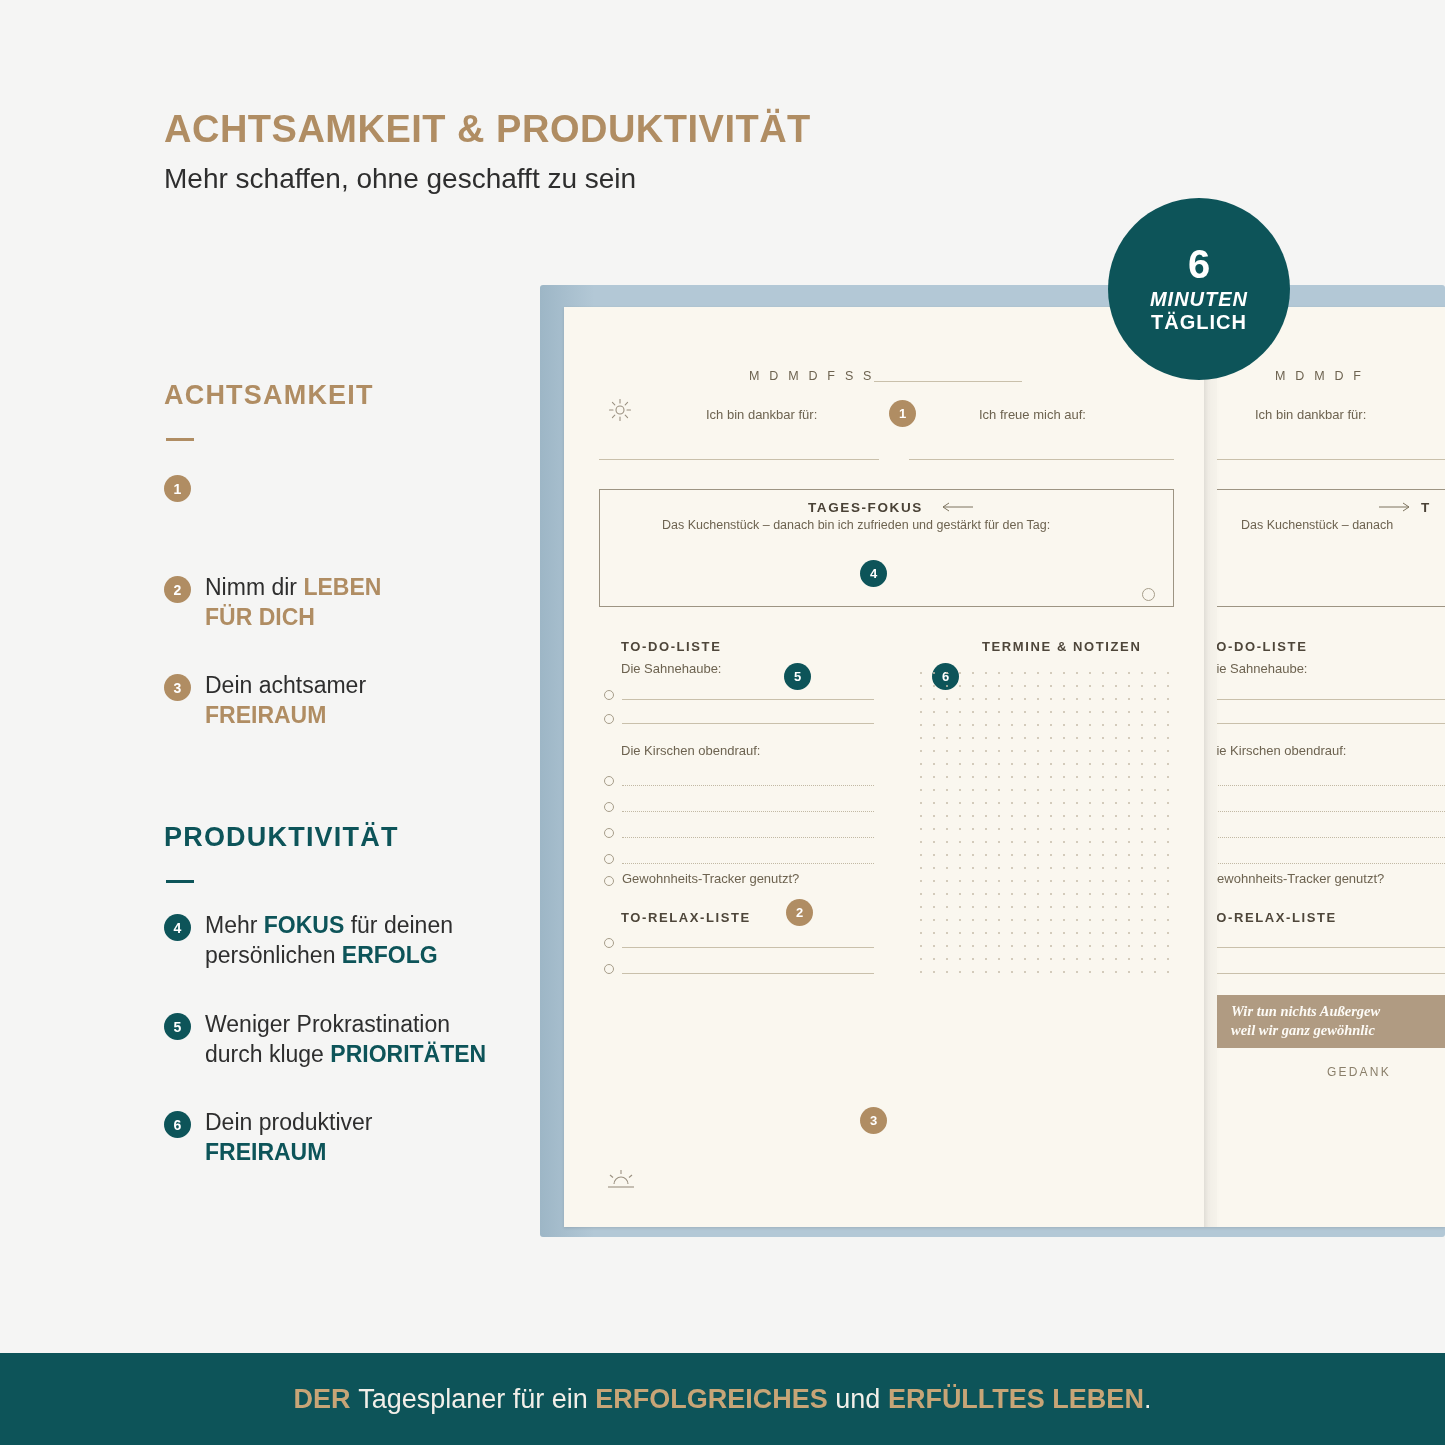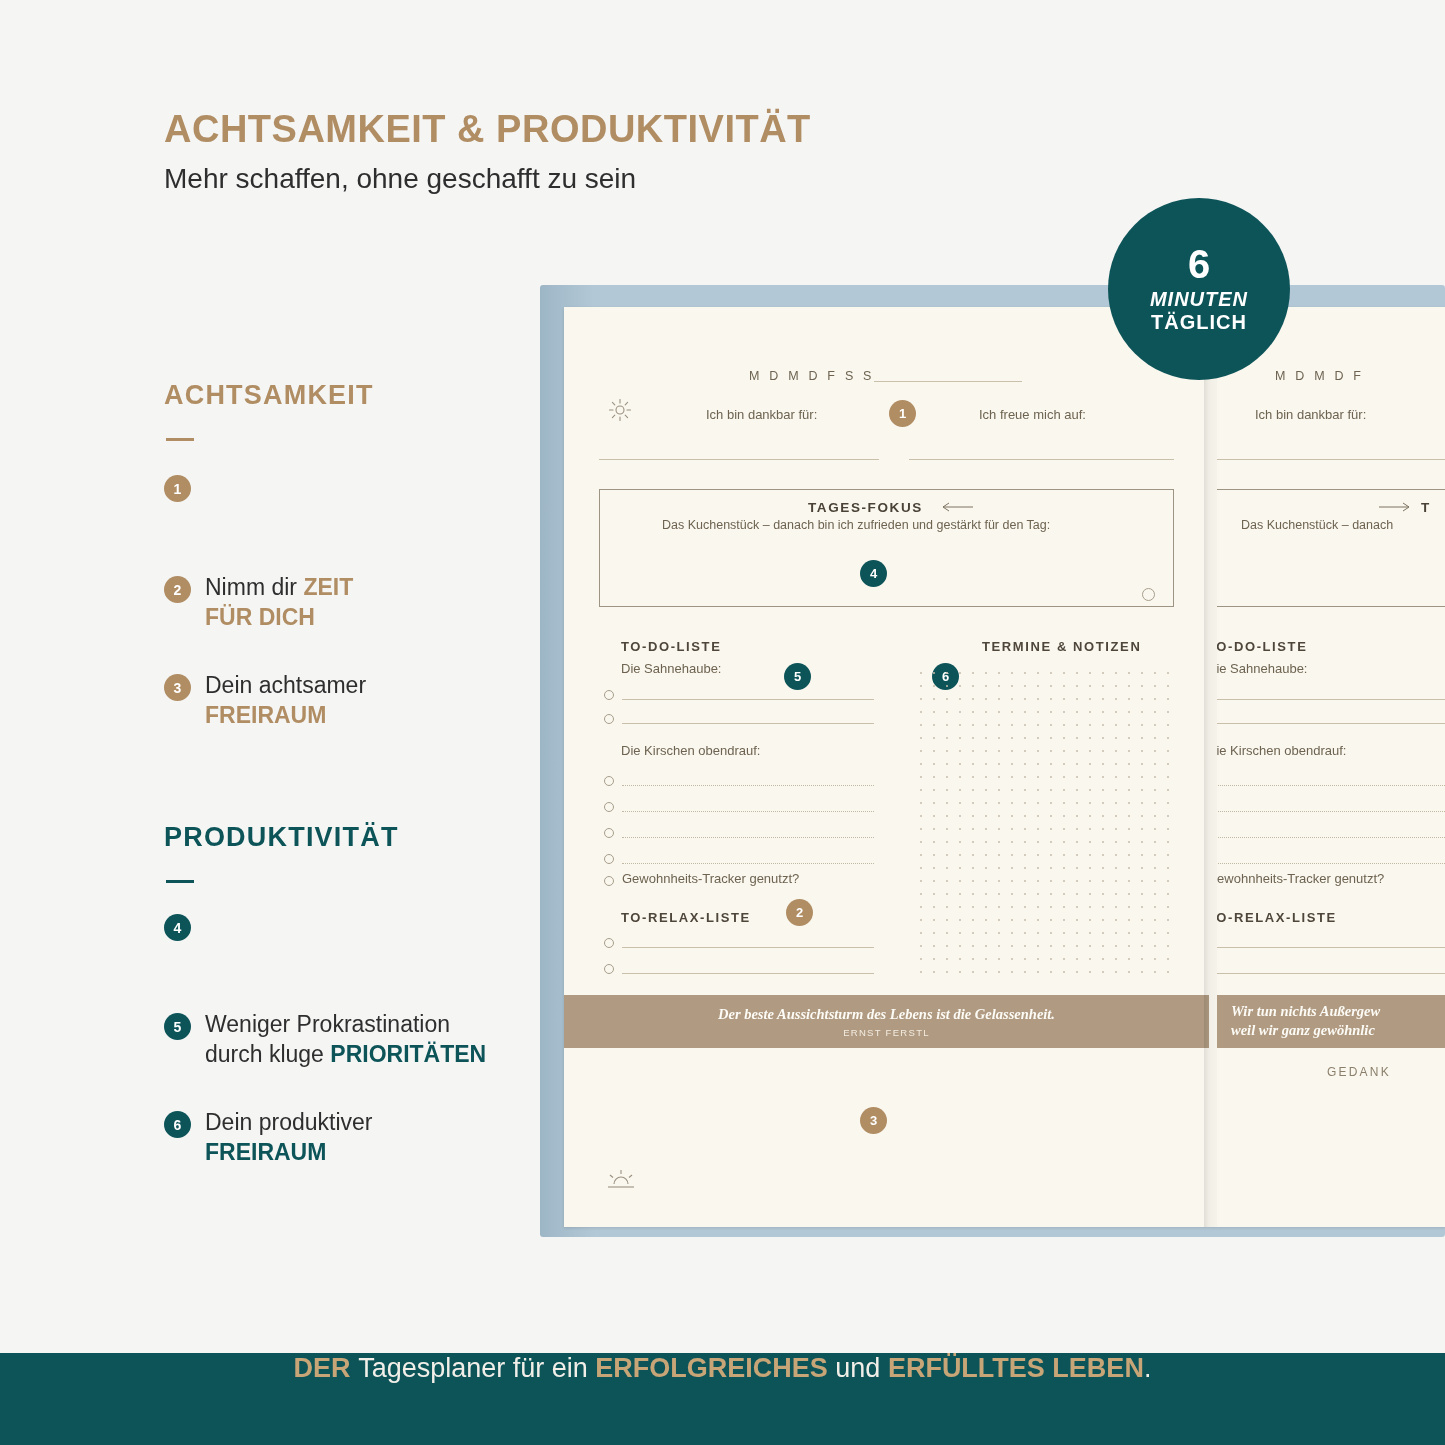--- a/index.html
+++ b/index.html
@@ -123,21 +123,21 @@
     display:flex; flex-direction:column; align-items:center; justify-content:center;
     z-index:20;
   }
   .stamp .n { font-size:40px; font-weight:bold; line-height:1; }
   .stamp .t1 { font-size:20px; font-weight:bold; font-style:italic; letter-spacing:1px; margin-top:4px;}
   .stamp .t2 { font-size:20px; font-weight:bold; letter-spacing:1px; }
 
   
   .footer {
     position:absolute; left:0; bottom:0; width:1445px; height:92px;
-    background:#0d5459; display:flex; justify-content:center;
+    background:#0d5459; display:flex; align-items:center; justify-content:center;
   }
   .footer-text { font-size:27px; color:#f2efe9; }
   .f-tan { color:#c7a577; font-weight:bold; }
 </style>
 </head>
 <body>
 
 <div class="headline">ACHTSAMKEIT &amp; PRODUKTIVITÄT</div>
 <div class="subheadline">Mehr schaffen, ohne geschafft zu sein</div>
 
@@ -151,30 +151,31 @@
 <div class="rule mind"></div>
 <div class="col-title prod">PRODUKTIVITÄT</div>
 <div class="rule prod"></div>
 
 <div id="list-mind">
     <div class="item" style="left: 164px; top: 472px;">
       <div class="badge tan">1</div>
     </div>
     <div class="item" style="left: 164px; top: 573px;">
       <div class="badge tan">2</div>
-      <div class="item-text"><span>Nimm dir </span><span class="em-tan">ZEIT</span><br><span class="em-tan">FÜR DICH</span></div>
+      <div class="item-text"><span>Nimm dir </span><span class="em-tan">LEBEN</span><br><span class="em-tan">FÜR DICH</span></div>
     </div>
     <div class="item" style="left: 164px; top: 671px;">
       <div class="badge tan">3</div>
       <div class="item-text"><span>Dein achtsamer</span><br><span class="em-tan">FREIRAUM</span></div>
     </div>
   </div>
 <div id="list-prod">
     <div class="item" style="left: 164px; top: 911px;">
       <div class="badge teal">4</div>
+      <div class="item-text"><span>Mehr </span><span class="em-teal">FOKUS</span><span> für deinen</span><br><span>persönlichen </span><span class="em-teal">ERFOLG</span></div>
     </div>
     <div class="item" style="left: 164px; top: 1010px;">
       <div class="badge teal">5</div>
       <div class="item-text"><span>Weniger Prokrastination</span><br><span>durch kluge </span><span class="em-teal">PRIORITÄTEN</span></div>
     </div>
     <div class="item" style="left: 164px; top: 1108px;">
       <div class="badge teal">6</div>
       <div class="item-text"><span>Dein produktiver</span><br><span class="em-teal">FREIRAUM</span></div>
     </div>
   </div>
@@ -727,24 +728,20 @@
           <div class="dot" style="left: 156px; top: 299px;"></div>
           <div class="dot" style="left: 169px; top: 299px;"></div>
           <div class="dot" style="left: 182px; top: 299px;"></div>
           <div class="dot" style="left: 195px; top: 299px;"></div>
           <div class="dot" style="left: 208px; top: 299px;"></div>
           <div class="dot" style="left: 221px; top: 299px;"></div>
           <div class="dot" style="left: 234px; top: 299px;"></div>
           <div class="dot" style="left: 247px; top: 299px;"></div>
         </div>
 
-      <div class="quote-band" style="left:0px; top:688px; width:645px; height:53px;">
-        <div class="quote-text" style="margin-top:11px;">Der beste Aussichtsturm des Lebens ist die Gelassenheit.</div>
-        <div class="quote-author" style="margin-top:4px;">ERNST FERSTL</div>
-      </div>
 
       <div class="num-badge nb-tan" style="left:296px; top:800px;">3</div>
 
       <svg class="pg" style="left:42px; top:862px;" width="30" height="20" viewBox="0 0 30 20">
         <path d="M8 15 A7 7 0 0 1 22 15" fill="none" stroke="#9a9080" stroke-width="1.1"></path>
         <line x1="2" y1="18" x2="28" y2="18" stroke="#9a9080" stroke-width="1.1"></line>
         <line x1="15" y1="1" x2="15" y2="5" stroke="#9a9080" stroke-width="1.1"></line>
         <line x1="4" y1="6" x2="7" y2="8.5" stroke="#9a9080" stroke-width="1.1"></line>
         <line x1="26" y1="6" x2="23" y2="8.5" stroke="#9a9080" stroke-width="1.1"></line>
       </svg>

